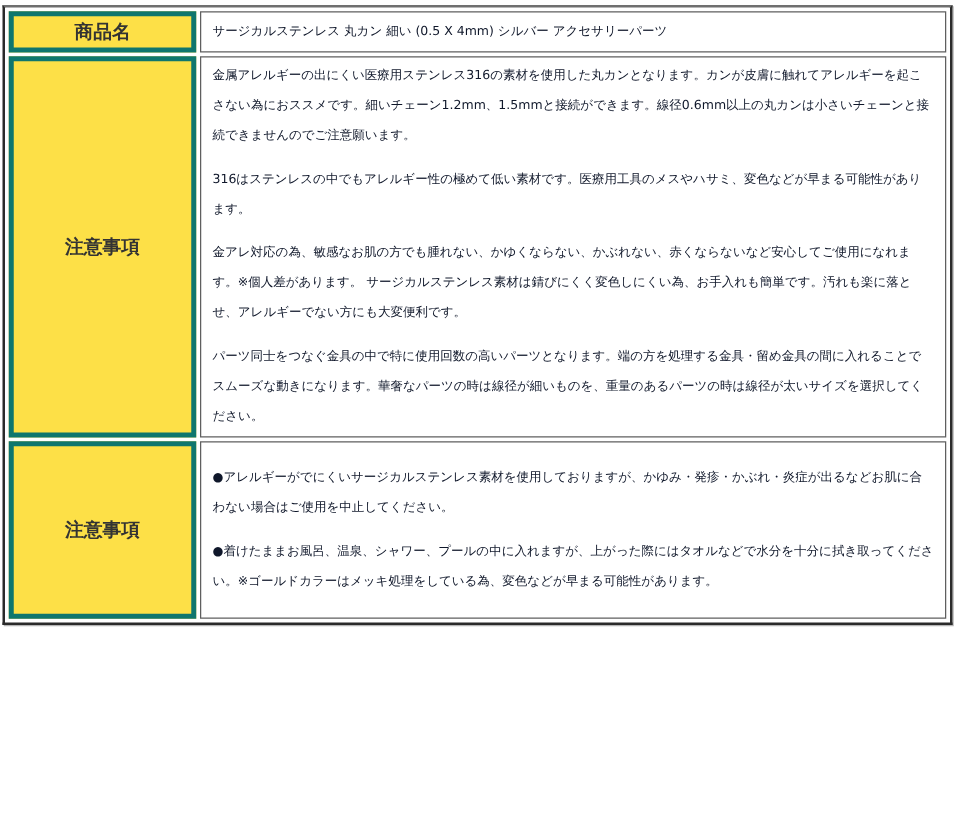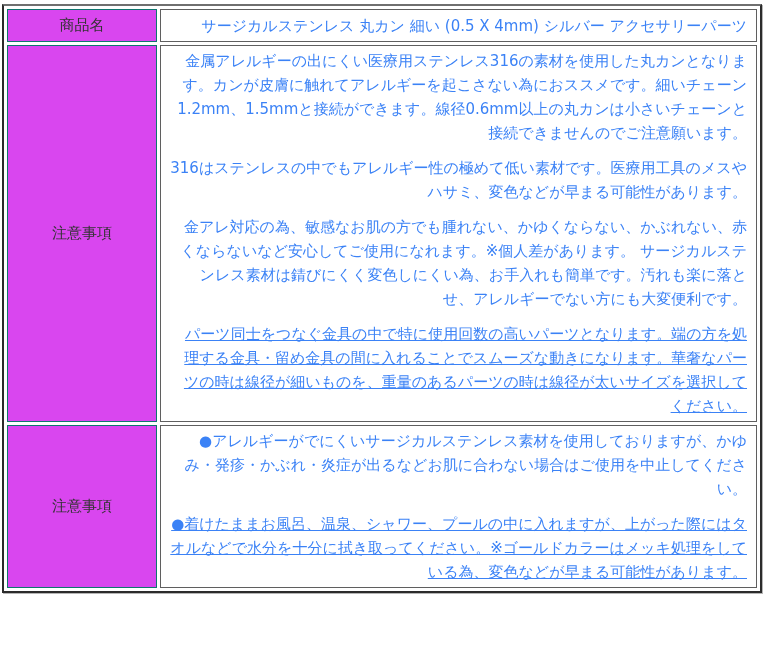--- a/index.html
+++ b/index.html
@@ -19,46 +19,45 @@
     table-layout: fixed;
     border-collapse: separate;
     border-spacing: 3px;
     background: #ffffff;
     border: 2px solid;
     border-color: #6f6f6f #2b2b2b #2b2b2b #2b2b2b;
     box-shadow: 1px 1px 0 #b5b5b5;
   }
   th.label-cell {
     width: 150px;
-    background: #d946ef;
-    border: 1px solid #0f766e;
+    background: #fde047;
+    border: 4px solid #0f766e;
     font-size: 15px;
-    font-weight: normal;
+    font-weight: bold;
     color: #333333;
     text-align: center;
     vertical-align: middle;
     padding: 3px 4px;
   }
   td.value-cell {
     border: 1px solid #5f5f5f;
     background: #ffffff;
-    font-size: 15px;
+    font-size: 10px;
     line-height: 24px;
-    color: #3b82f6;
-    text-align: right;
+    color: #0f172a;
+    text-align: left;
     vertical-align: middle;
     padding: 3px 9px;
     word-break: break-all;
   }
   td.value-cell p {
     margin: 0 0 11px 0;
   }
   td.value-cell p:last-child {
     margin-bottom: 0;
-    text-decoration: underline;
   }
   tr.row-short  th, tr.row-short  td { height: 33px; box-sizing: border-box; }
   tr.row-desc   th, tr.row-desc   td { height: 292px; box-sizing: border-box; }
   tr.row-notes  th, tr.row-notes  td { height: 142px; box-sizing: border-box; }
 </style>
 </head>
 <body>
 
 <table class="spec-table">
   <tbody>

